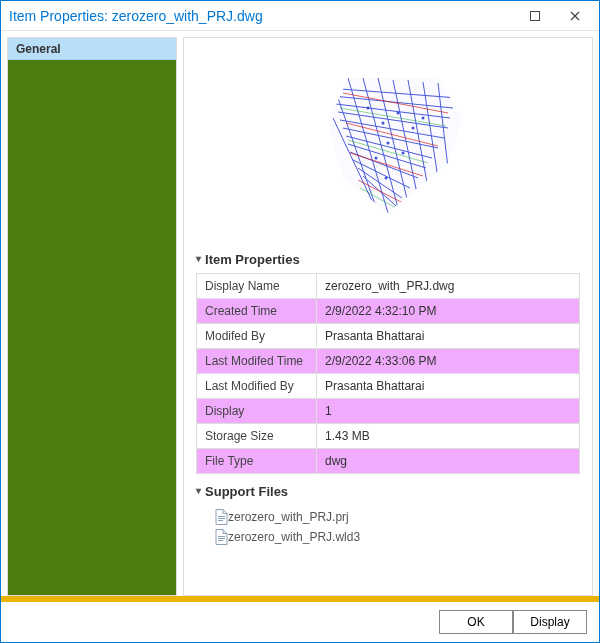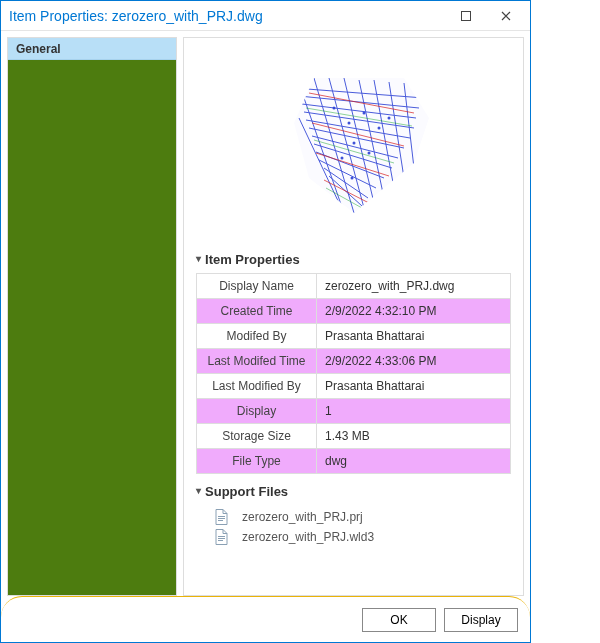--- a/index.html
+++ b/index.html
@@ -1,37 +1,37 @@
 <!DOCTYPE html>
 <html><head>
 <meta charset="utf-8">
 <style>
   * { box-sizing: border-box; }
   html, body { margin:0; padding:0; width:600px; height:643px; font-family:"Segoe UI",Arial,sans-serif; font-size:12px; color:#333; background:#fff; }
-  .window { width:531px; height:643px; border:1px solid #0078d4; display:flex; flex-direction:column; background:#fff; }
+  .window { width:600px; height:643px; border:1px solid #0078d4; display:flex; flex-direction:column; background:#fff; }
   .titlebar { height:30px; display:flex; align-items:center; padding:0 4px 0 8px; border-bottom:1px solid #e5e5e5; }
   .title-text { color:#0078d4; font-size:14px; flex:1; white-space:nowrap; }
   .title-ctrls { display:flex; }
   .title-btn { width:40px; height:28px; display:flex; align-items:center; justify-content:center; color:#444; cursor:pointer; }
   .body { flex:1; display:flex; padding:6px 6px 0 6px; gap:6px; overflow:hidden; }
   .sidebar { width:170px; border:1px solid #ddd; background:#4d7c0f; }
   .sidebar-tab { height:22px; line-height:22px; padding:0 8px; font-weight:bold; font-size:12px; background:#b8dff7; border-bottom:1px solid #a7d2ed; cursor:pointer; }
   .content { flex:1; border:1px solid #ddd; background:#fff; overflow:auto; padding:10px 12px 8px 12px; }
   .thumb-wrap { width:100%; display:flex; justify-content:center; padding:20px 0 30px 0; }
   .thumb { width:200px; height:150px; position:relative; }
   .section-head { display:flex; align-items:center; font-weight:bold; font-size:13px; margin:4px 0 6px 0; cursor:pointer; }
   .chev { display:inline-block; margin-right:4px; font-size:10px; color:#555; transform:translateY(-1px); }
   table.props { width:100%; border-collapse:collapse; border:1px solid #ccc; font-size:12px; }
   table.props td { border:1px solid #ddd; padding:5px 8px; height:22px; }
-  table.props td.k { width:120px; color:#444;text-align:center; }
+  table.props td.k { width:120px; color:#444; }
   table.props tr.alt td { background:#f0abfc; }
   .support-list { padding:2px 0 6px 18px; }
-  .support-item { display:flex; align-items:center; height:20px; gap:14px; color:#555; cursor:pointer; }
+  .support-item { display:flex; align-items:center; height:20px; gap:0; color:#555; cursor:pointer; }
   .file-icon { width:14px; height:16px; }
-  .footer { height:46px; display:flex; align-items:center; justify-content:flex-end; gap:8px; padding:0 12px; border-top:1px solid #eab308;border-radius:21px; }
+  .footer { height:46px; display:flex; align-items:center; justify-content:flex-end; gap:0; padding:0 12px; border-top:6px solid #eab308; }
   .btn { min-width:74px; height:24px; border:1px solid #888; background:#fff; font-size:12px; cursor:pointer; }
 </style>
 </head>
 <body>
 
 <div class="window">
 
   <div class="titlebar">
     <div class="title-text">Item Properties: zerozero_with_PRJ.dwg</div>
     <div class="title-ctrls">

